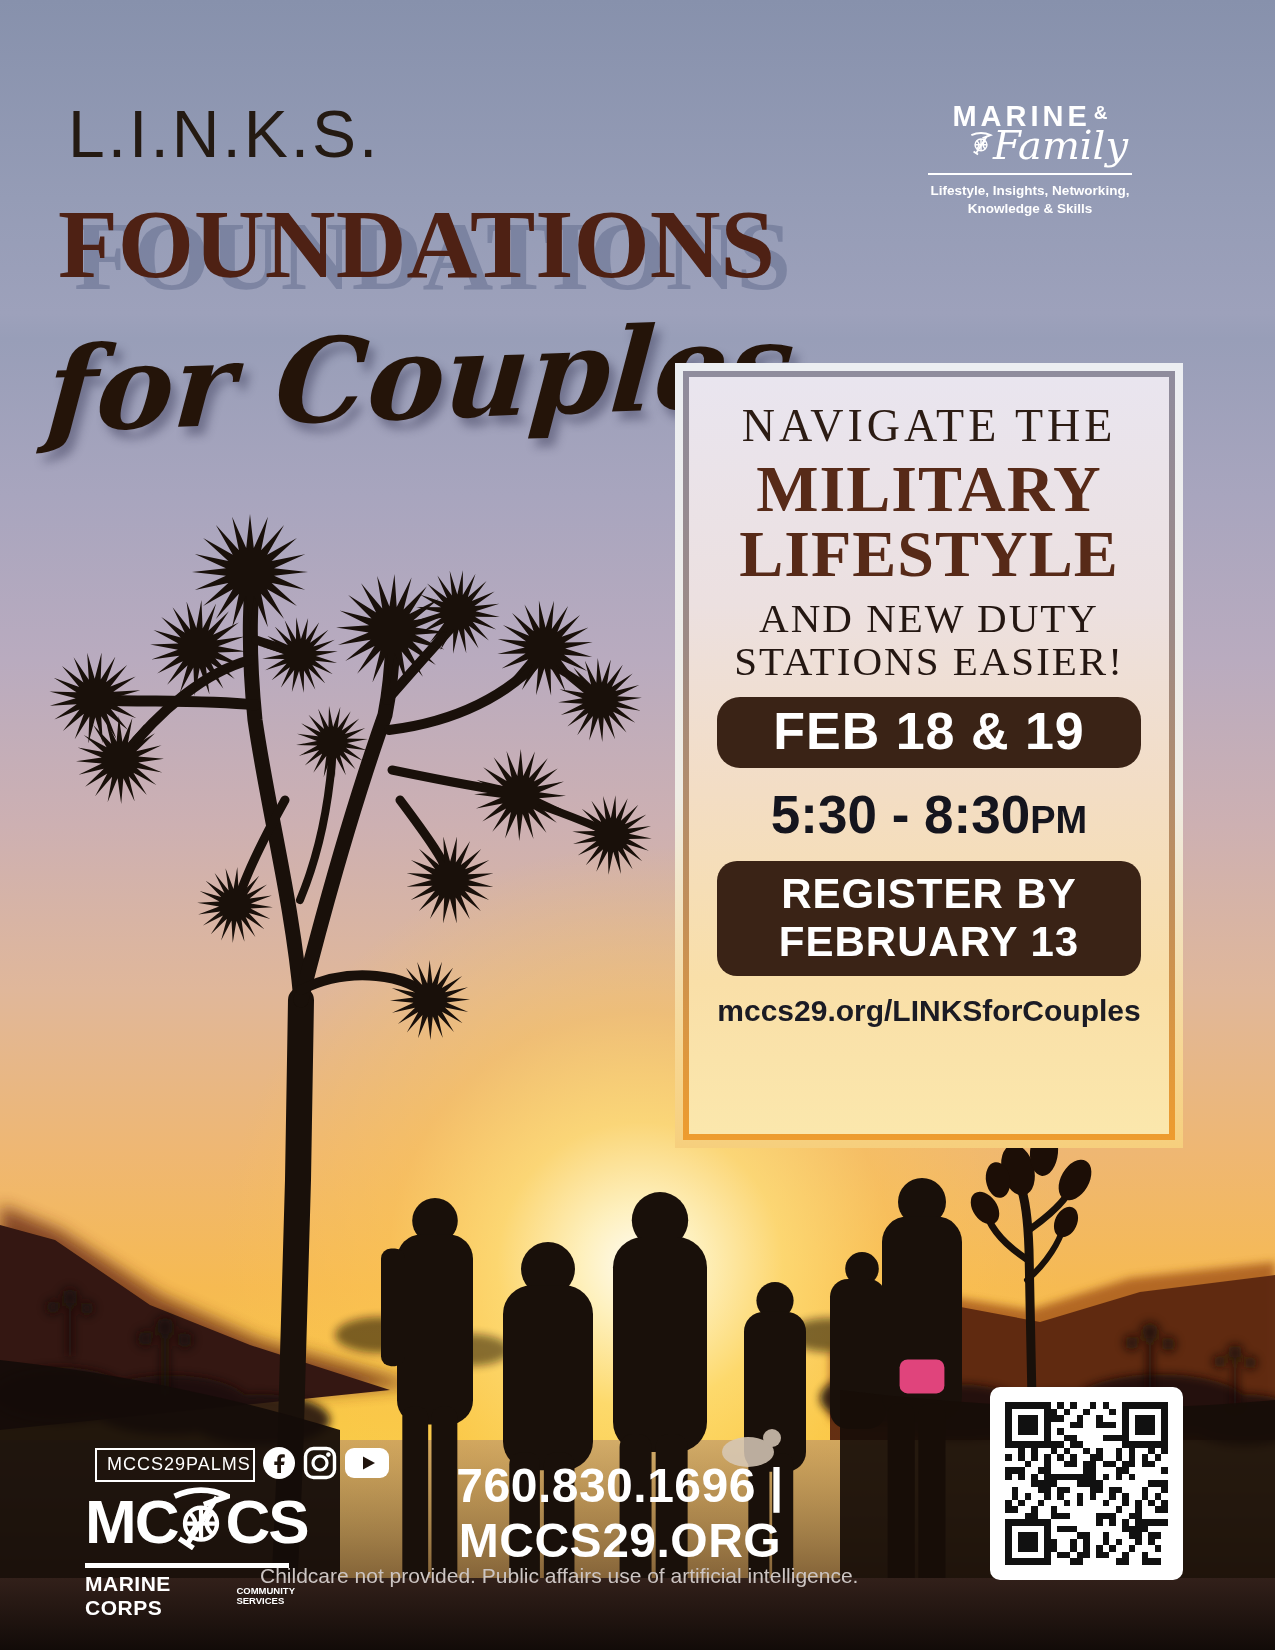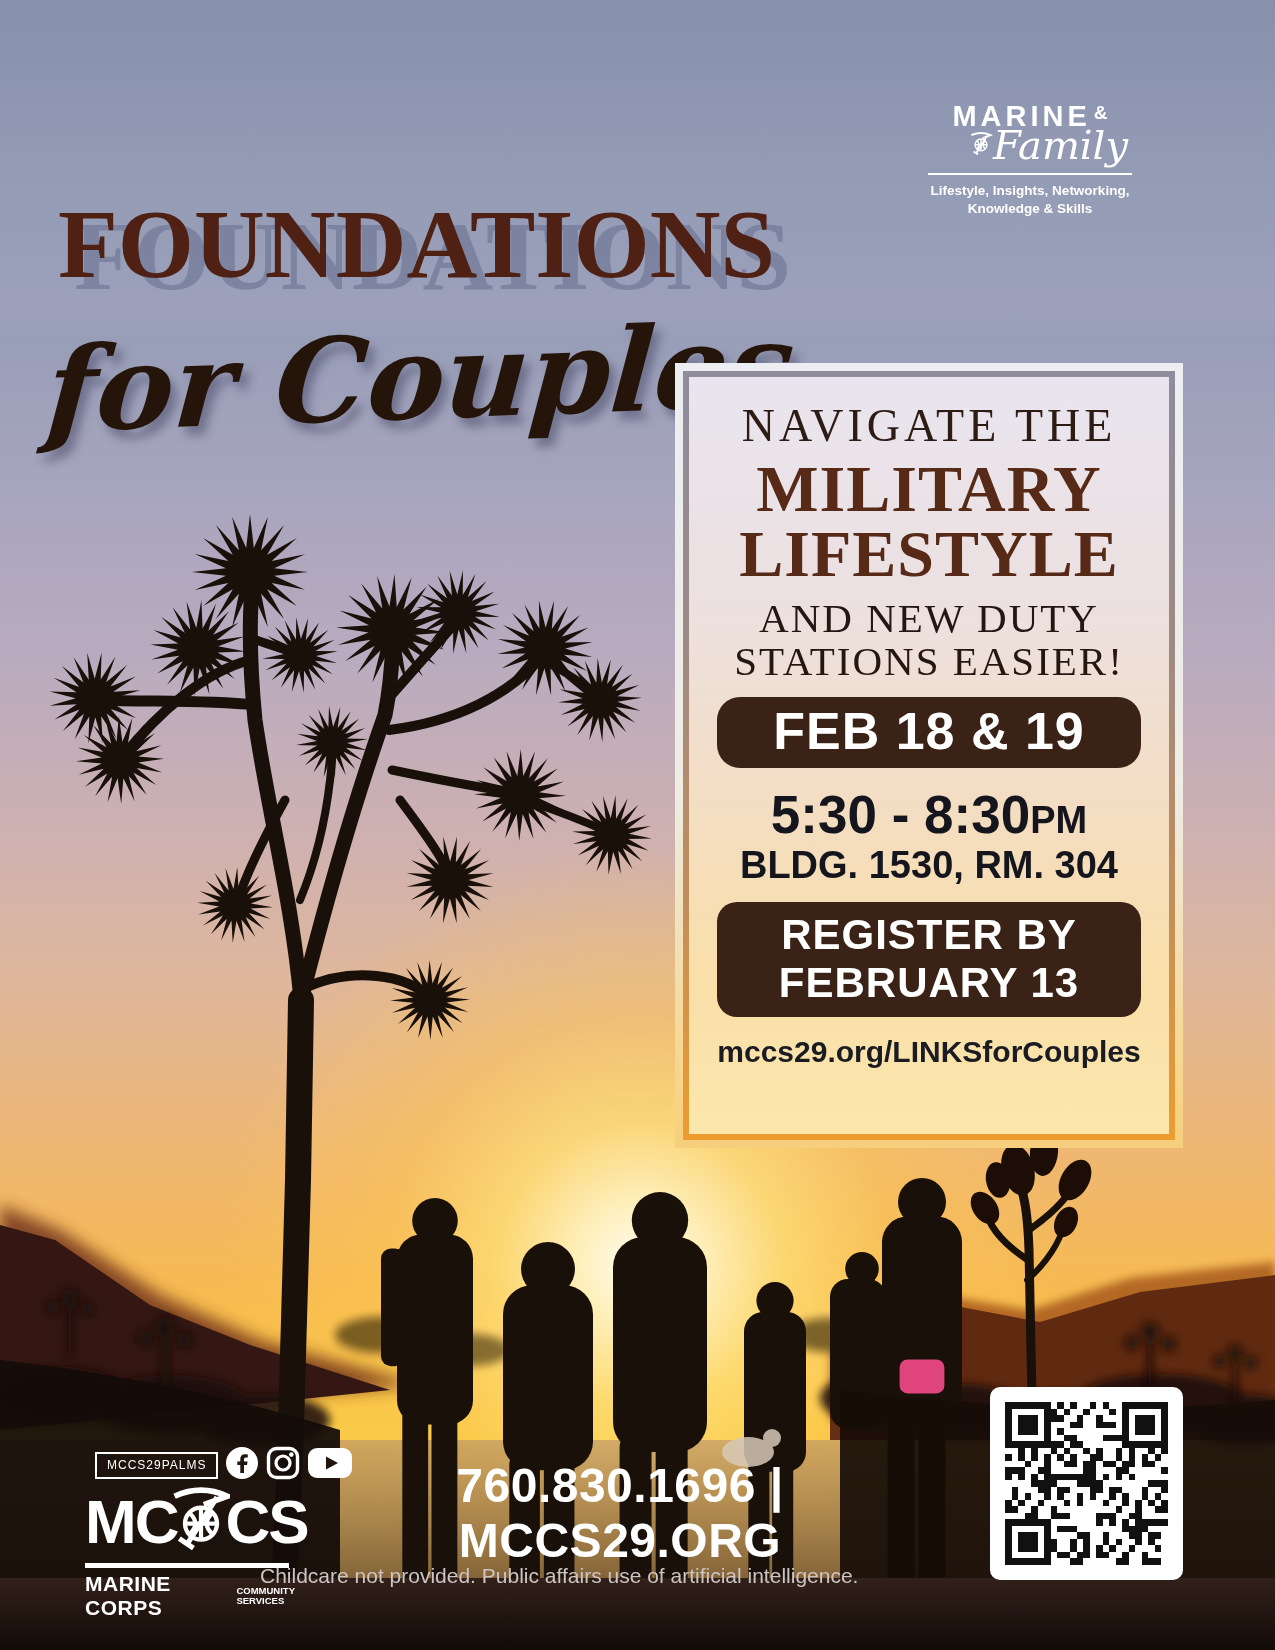--- a/index.html
+++ b/index.html
@@ -59,22 +59,22 @@
   .bx-bar{width:424px;background:#3a2316;color:#fff;font-weight:700;
     font-size:52px;line-height:1.12;padding:5px 0 7px 0;letter-spacing:1px;}
   .bx-bar.two{font-size:42px;line-height:1.14;padding:9px 0 11px 0;border-radius:20px;}
   .bx-time{font-weight:700;font-size:53px;color:#15151e;letter-spacing:0;}
   .bx-time .suffix{font-size:38px;}
   .bx-loc{font-weight:700;font-size:38px;color:#15151e;line-height:1.08;}
   .bx-url{font-weight:700;font-size:30px;color:#1b1b24;}
 
   
   .social-bar{position:absolute;left:95px;top:1446px;display:flex;align-items:center;gap:7px;}
-  .social-handle{border:2px solid #fff;color:#fff;font-size:12px;letter-spacing:1px;
-    padding:4px 10px 5px 10px;font-weight:500;}
+  .social-handle{border:2px solid #fff;color:#fff;font-size:18px;letter-spacing:1px;
+    padding:4px 2px 5px 10px;font-weight:500;}
   .social-icon{display:block;}
   .mccs-logo{position:absolute;left:85px;top:1484px;color:#fff;width:210px;}
   .mccs-word{display:flex;align-items:center;font-weight:800;font-size:62px;
     letter-spacing:-2px;line-height:1;}
   .mccs-word .ega{margin:0 -5px;}
   .mccs-rule{height:5px;background:#fff;margin-top:3px;width:204px;}
   .mccs-sub{display:flex;align-items:center;gap:6px;margin-top:4px;}
   .mccs-marinecorps{font-weight:700;font-size:21px;letter-spacing:0.5px;}
   .mccs-commserv{display:flex;flex-direction:column;font-weight:700;font-size:9.5px;line-height:1.05;}
   .phone-line{position:absolute;left:300px;top:1458px;width:640px;text-align:center;
@@ -252,20 +252,21 @@
       <circle cx="772" cy="1438" r="9" fill="#d8c9b8"></circle>
     </g>
 
     <g>
       <path d="M0,1360 C90,1370 210,1390 340,1430 L340,1650 L0,1650 Z" fill="#140c08" opacity="0.94"></path>
       <path d="M840,1390 C960,1405 1120,1415 1275,1400 L1275,1650 L840,1650 Z" fill="#170d08" opacity="0.92"></path>
       <rect x="0" y="1578" width="1275" height="72" fill="url(#groundGrad)"></rect>
     </g>
   </svg>
 
+  <div class="links-title">L.I.N.K.S.</div>
   <div class="foundations">FOUNDATIONS</div>
   <div class="for-couples">for Couples</div>
 
   <div class="brand">
     <div class="brand-row1">
       <span class="brand-marine">MARINE</span>
       <span class="brand-amp">&amp;</span>
     </div>
     <div class="brand-row2">
       <span class="ega">
@@ -292,21 +293,20 @@
       <div class="box-inner">
         <div class="bx-intro">NAVIGATE THE</div>
         <div class="bx-big" style="margin-top:6px;">MILITARY</div>
         <div class="bx-big">LIFESTYLE</div>
         <div class="bx-sub" style="margin-top:10px;">AND NEW DUTY</div>
         <div class="bx-sub">STATIONS EASIER!</div>
         <div class="bx-bar" style="margin-top:14px;border-radius:23px;">FEB 18 &amp; 19</div>
         <div class="bx-time" style="margin-top:16px;">
           <span>5:30 - 8:30</span><span class="suffix">PM</span>
         </div>
-        <div class="bx-loc">BLDG. 1530, RM. 304</div>
         <div class="bx-bar two" style="margin-top:16px;">
           <div>REGISTER BY</div>
           <div>FEBRUARY 13</div>
         </div>
         <div class="bx-url" style="margin-top:18px;">mccs29.org/LINKSforCouples</div>
       </div>
     </div>
   </div>
 
   <div class="social-bar">

